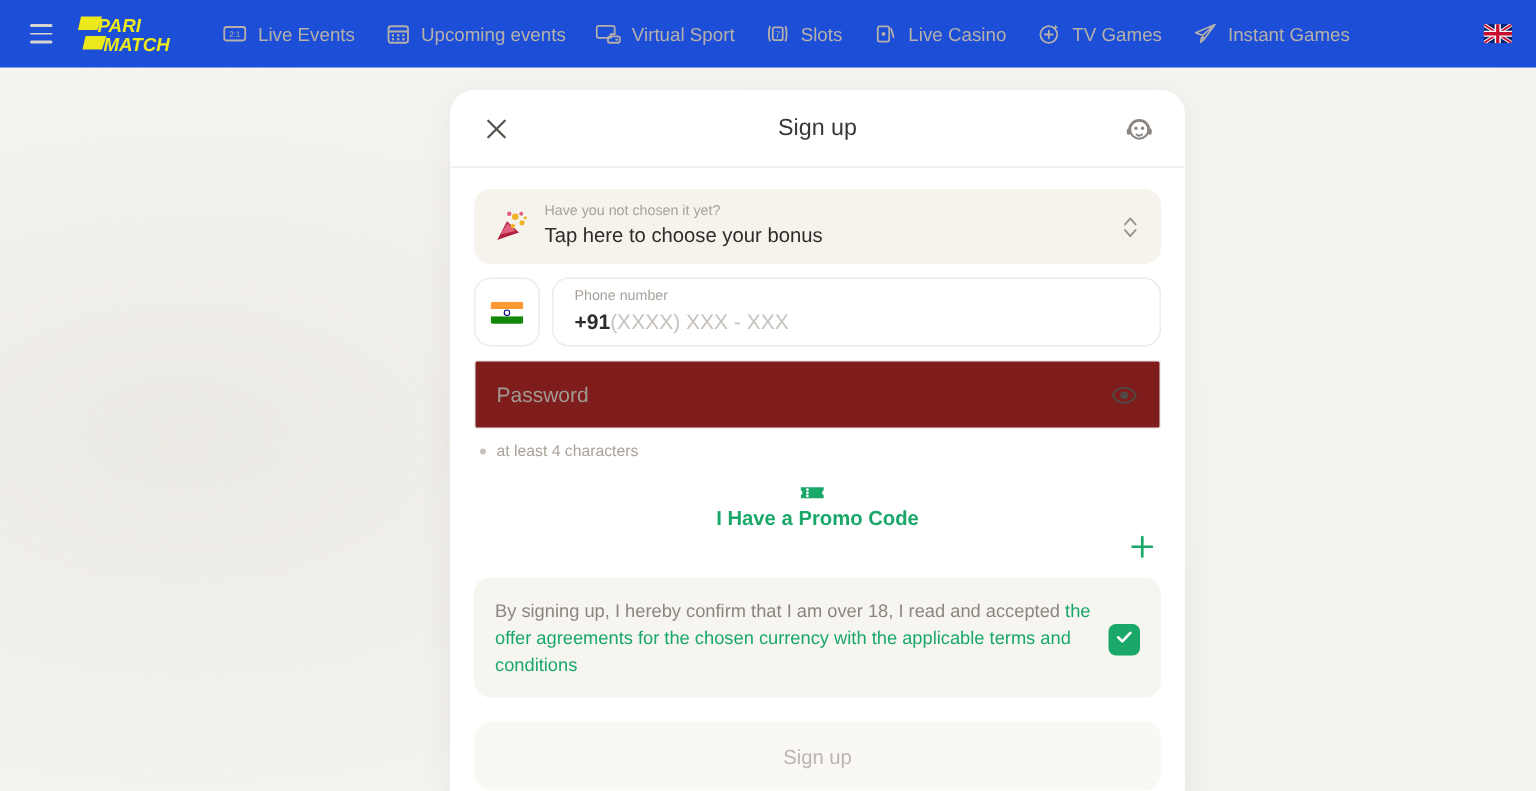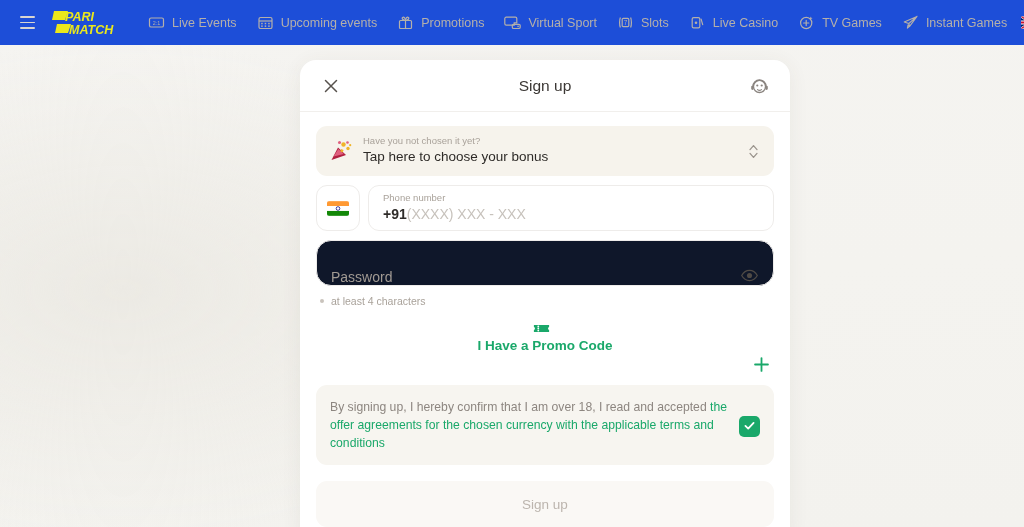--- a/index.html
+++ b/index.html
@@ -139,25 +139,25 @@
   .phonefield .lbl { font-size: 9.5px; color: #a9a29a; line-height: 1.3; }
   .phonefield .vwrap { font-size: 14px; line-height: 1.4; margin-top: 1px; }
   .phonefield .code { color: #2e2b28; font-weight: bold; }
   .phonefield .ph { color: #c7c2bc; }
 
   
   .pwfield {
     margin-top: 9px;
     height: 46px;
     border: 1px solid #eeecea;
-    border-radius: 15px;
-    display: flex; align-items: flex-end;
+    border-radius: 2px;
+    display: flex; align-items: center;
     padding: 0 14px;
     cursor: text;
-    background: #0f172a;
+    background: #7f1d1d;
   }
   .pwfield .ph { flex: 1 1 auto; font-size: 14px; color: #a19a93; }
   .pwfield .eye { width: 20px; height: 20px; flex: 0 0 auto; display:flex; align-items:center; justify-content:center; cursor: pointer; }
 
   .hint { display: flex; align-items: center; gap: 7px; margin-top: 9px; padding-left: 4px; }
   .hint .dot { width: 4px; height: 4px; border-radius: 50%; background: #c9c3bc; flex: 0 0 auto; }
   .hint span { font-size: 10.5px; color: #a9a29a; }
 
   
   .promo { display: flex; align-items: center; margin-top: 11px; padding: 0 2px; cursor: pointer; flex-direction: column; }
@@ -241,31 +241,20 @@
               <rect x="11.2" y="8.8" width="1.5" height="1.5"></rect>
               <rect x="4.2" y="11.4" width="1.5" height="1.5"></rect>
               <rect x="7.7" y="11.4" width="1.5" height="1.5"></rect>
               <rect x="11.2" y="11.4" width="1.5" height="1.5"></rect>
             </g>
           </svg>
       </span>
       <span>Upcoming events</span>
     </div>
 
-    <div class="navitem">
-      <span class="ic">
-        <svg width="17" height="17" viewBox="0 0 17 17">
-            <rect x="2.5" y="6.5" width="12" height="8" rx="1" fill="none" stroke="#b5b0aa" stroke-width="1.2"></rect>
-            <line x1="8.5" y1="6.5" x2="8.5" y2="14.5" stroke="#b5b0aa" stroke-width="1.2"></line>
-            <path d="M8.5 6.5 C8.5 4 6.8 2.6 5.6 3.4 C4.4 4.2 6 6.5 8.5 6.5 Z" fill="none" stroke="#b5b0aa" stroke-width="1.2"></path>
-            <path d="M8.5 6.5 C8.5 4 10.2 2.6 11.4 3.4 C12.6 4.2 11 6.5 8.5 6.5 Z" fill="none" stroke="#b5b0aa" stroke-width="1.2"></path>
-          </svg>
-      </span>
-      <span>Promotions</span>
-    </div>
 
     <div class="navitem">
       <span class="ic">
         <svg width="17" height="17" viewBox="0 0 17 17">
             <path d="M2.2 3.2 h9.2 a1.4 1.4 0 0 1 1.4 1.4 v4.2 h-2.6 v2.4 h-8 a1.4 1.4 0 0 1 -1.4 -1.4 v-5.2 a1.4 1.4 0 0 1 1.4 -1.4 z" fill="none" stroke="#b5b0aa" stroke-width="1.2"></path>
             <path d="M9.6 10.3 h5.3 a1.3 1.3 0 0 1 1.3 1.3 v1.6 a1.3 1.3 0 0 1 -1.3 1.3 h-5.3 a1.3 1.3 0 0 1 -1.3 -1.3 v-1.6 a1.3 1.3 0 0 1 1.3 -1.3 z" fill="none" stroke="#b5b0aa" stroke-width="1.2"></path>
             <circle cx="14.1" cy="12.4" r=".8" fill="#b5b0aa"></circle>
           </svg>
       </span>
       <span>Virtual Sport</span>

